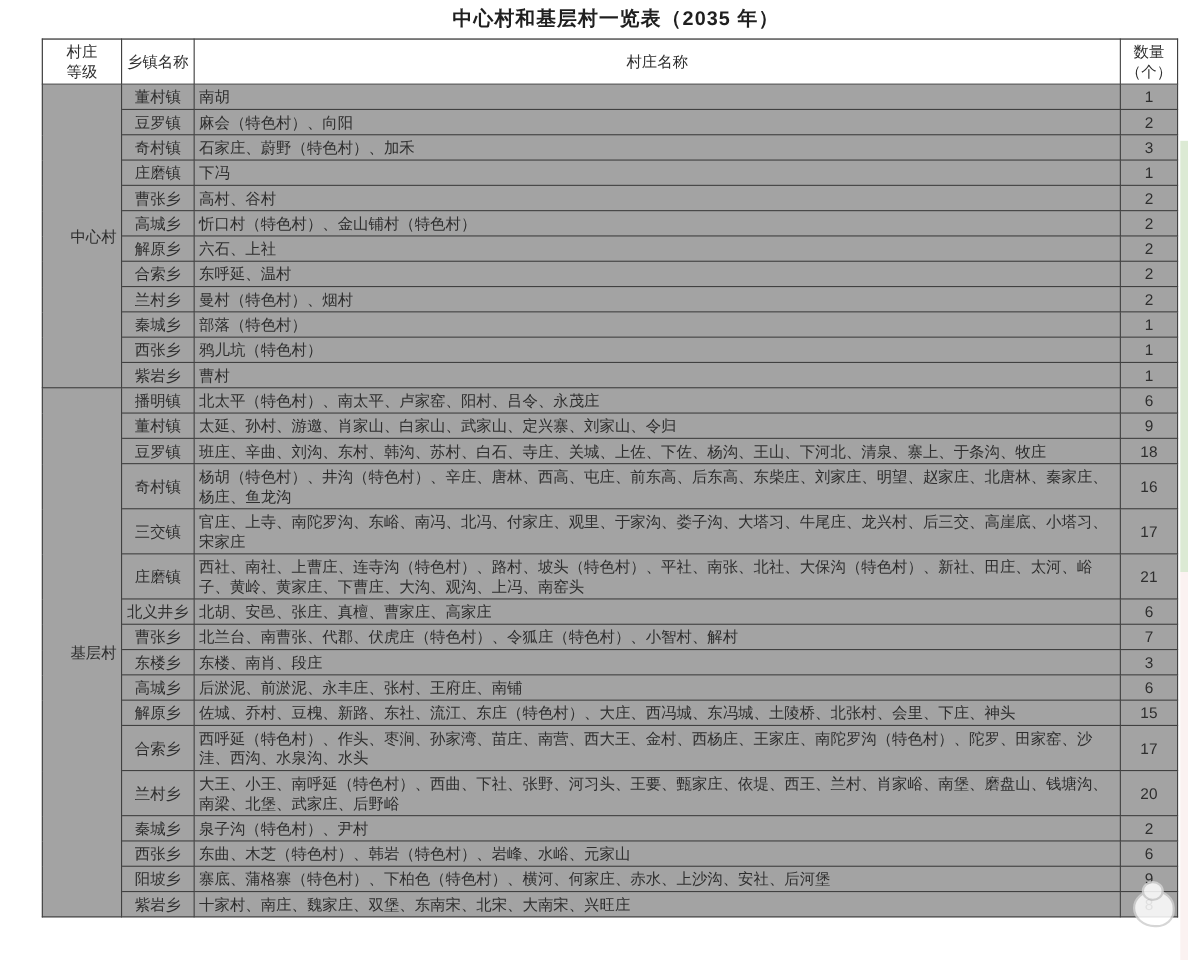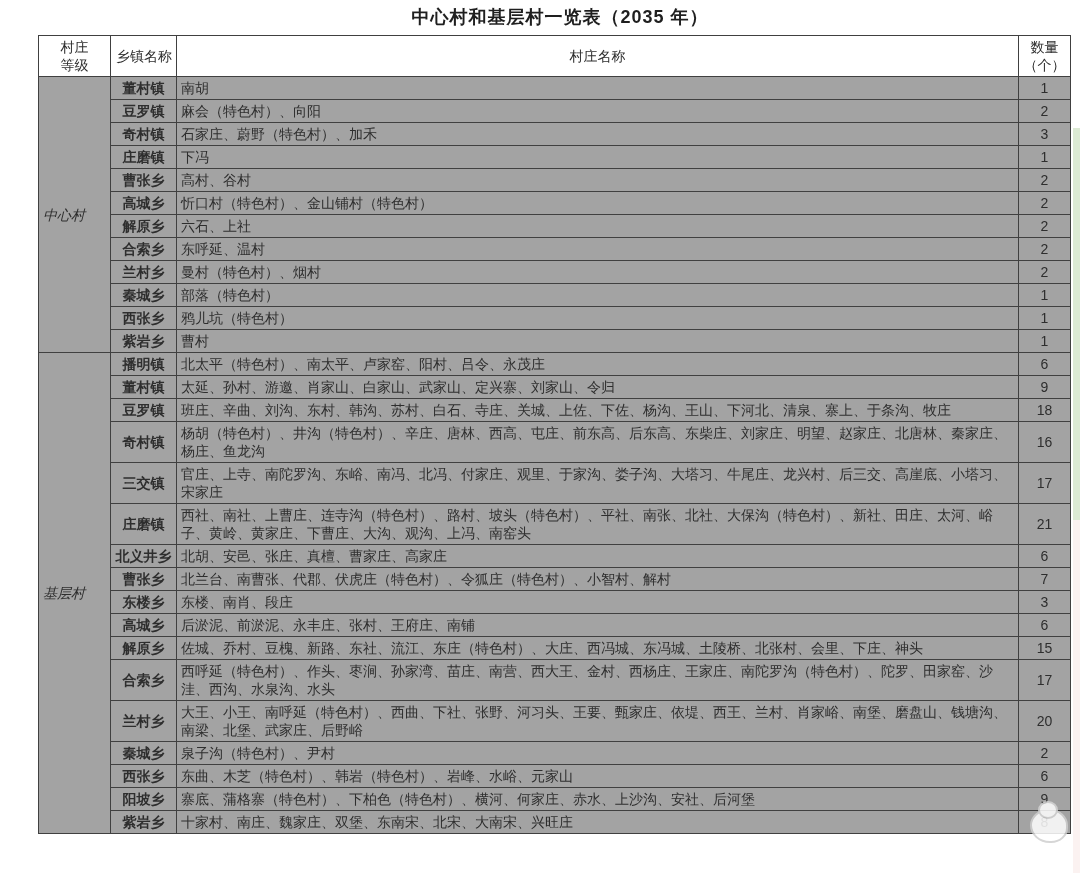--- a/index.html
+++ b/index.html
@@ -14,24 +14,24 @@
   table.village-table{
     border-collapse:collapse;table-layout:fixed;
     margin:6px 0 0 38px;width:1032px;background:#a3a3a3;
   }
   .village-table th,.village-table td{
     border:1px solid #404040;font-size:14px;line-height:18px;
     padding:2px 4px;vertical-align:middle;word-break:break-all;
   }
   .village-table th{font-weight:normal;background:#fff;}
   .h-grade,.h-count{text-align:center;white-space:pre-line;}
-  .h-township{text-align:right;padding-left:6px;}
+  .h-township{text-align:center;padding-left:6px;}
   .h-village{text-align:center;padding-left:6px;}
-  .grade-cell{text-align:left;vertical-align:middle;font-style:italic;}
-  .township-cell{text-align:center;font-weight:bold;}
+  .grade-cell{text-align:right;vertical-align:middle;}
+  .township-cell{text-align:center;}
   .villages-cell{text-align:left;padding-left:6px;}
   .count-cell{text-align:center;}
   .watermark{
     position:absolute;right:2px;top:792px;height:62px;display:flex;align-items:center;
     z-index:5;pointer-events:none;opacity:.85;
   }
   .wm-logo{
     position:relative;width:44px;height:44px;margin-right:6px;flex:0 0 auto;
   }
   .wm-logo:before{

